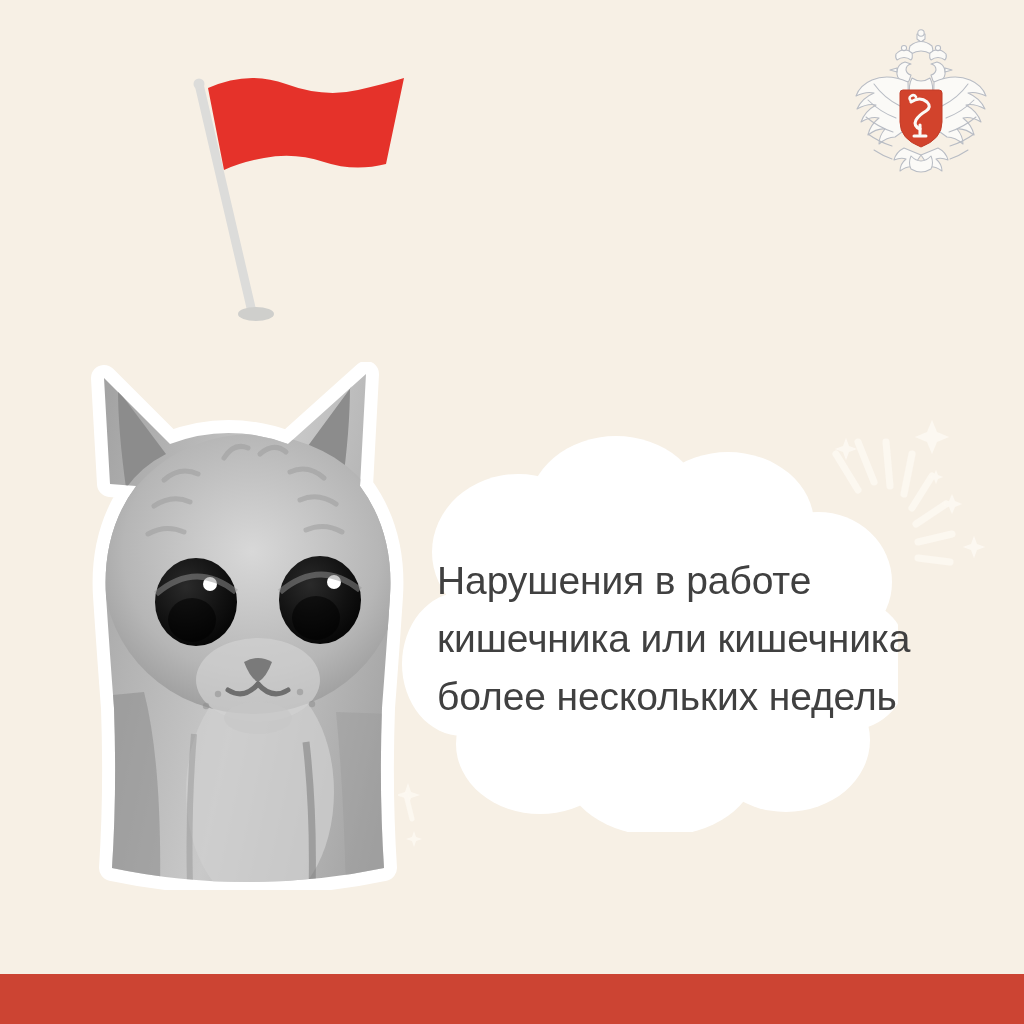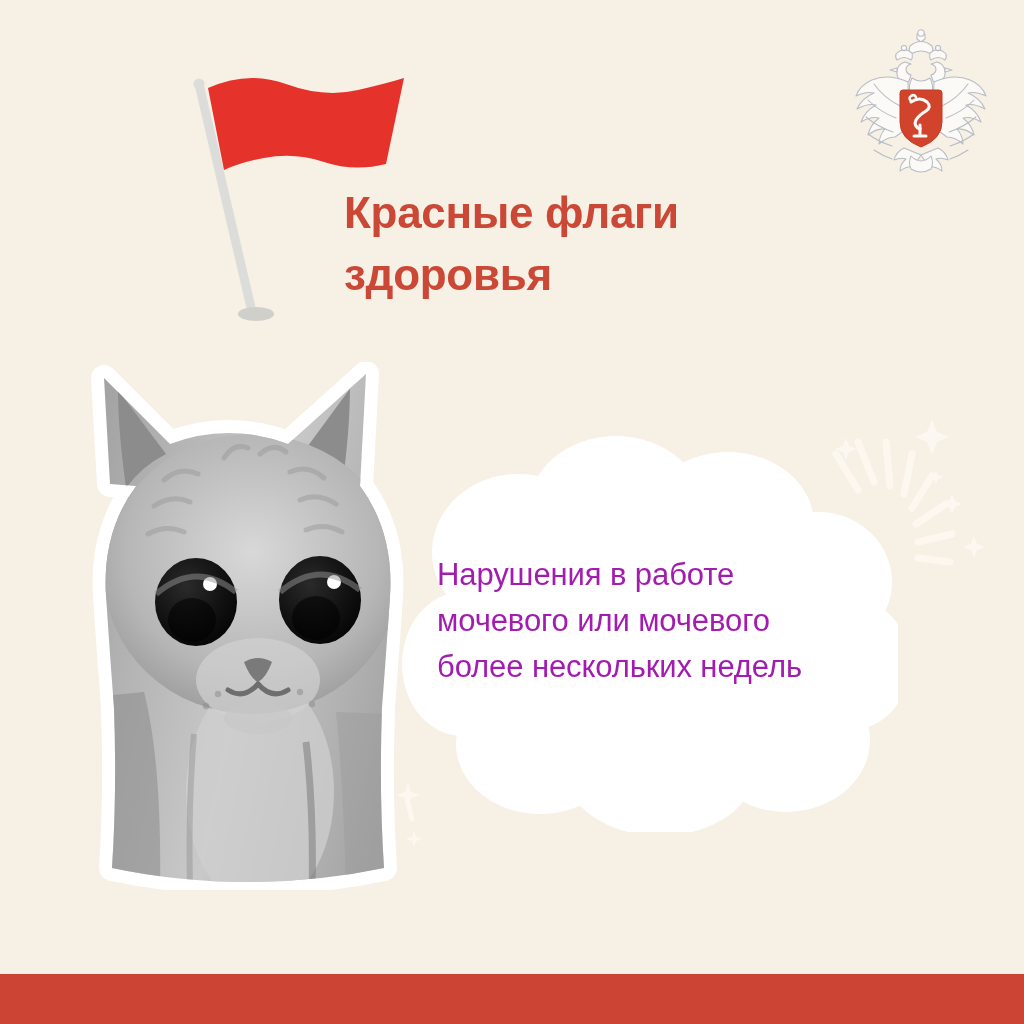--- a/index.html
+++ b/index.html
@@ -77,22 +77,22 @@
     width: 500px;
     height: 400px;
   }
 
   
   #body-text {
     position: absolute;
     left: 437px;
     top: 552px;
     width: 430px;
-    color: #a21caf;
-    font-size: 31px;
+    color: #404040;
+    font-size: 39px;
     line-height: 1.49;
     letter-spacing: -0.1px;
   }
   #body-text .bl { display: block; white-space: nowrap; }
 
   
   #cat {
     position: absolute;
     left: 74px;
     top: 362px;
@@ -167,24 +167,20 @@
                q40 -18 78 -4
                q38 14 72 6
                q30 -7 46 -12
                l-18 86
                q-32 8 -62 -2
                q-30 -10 -60 -4
                q-22 4 -40 12 z" fill="#E5322A"></path>
     </svg>
   </div>
 
-  <div id="title">
-    <span class="tl">Красные флаги</span>
-    <span class="tl">здоровья</span>
-  </div>
 
   <div id="sparkles-right">
     <svg viewBox="0 0 200 200" width="200" height="200">
       <g stroke="#FDF9F2" stroke-width="7" stroke-linecap="round" opacity="0.92">
         <line x1="24" y1="42" x2="46" y2="78"></line>
         <line x1="46" y1="30" x2="62" y2="70"></line>
         <line x1="74" y1="30" x2="78" y2="74"></line>
         <line x1="100" y1="42" x2="92" y2="82"></line>
         <line x1="120" y1="64" x2="100" y2="96"></line>
         <line x1="134" y1="92" x2="104" y2="112"></line>
@@ -223,21 +219,21 @@
       <g fill="#FDF9F2" opacity="0.9">
         <path d="M10 8 l3 9 9 3 -9 3 -3 9 -3 -9 -9 -3 9 -3z"></path>
         <path d="M16 56 l2 6 6 2 -6 2 -2 6 -2 -6 -6 -2 6 -2z"></path>
       </g>
       <line x1="8" y1="20" x2="14" y2="44" stroke="#FDF9F2" stroke-width="5" stroke-linecap="round" opacity="0.9"></line>
     </svg>
   </div>
 
   <div id="body-text">
     <span class="bl">Нарушения в работе</span>
-    <span class="bl">мочевого или мочевого</span>
+    <span class="bl">кишечника или кишечника</span>
     <span class="bl">более нескольких недель</span>
   </div>
 
   <div id="cat">
     <svg viewBox="0 0 368 528" width="368" height="528">
       <defs>
         <clipPath id="catclip">
           <path d="M36 122
                    L30 16 L96 82
                    q58 -22 118 0

